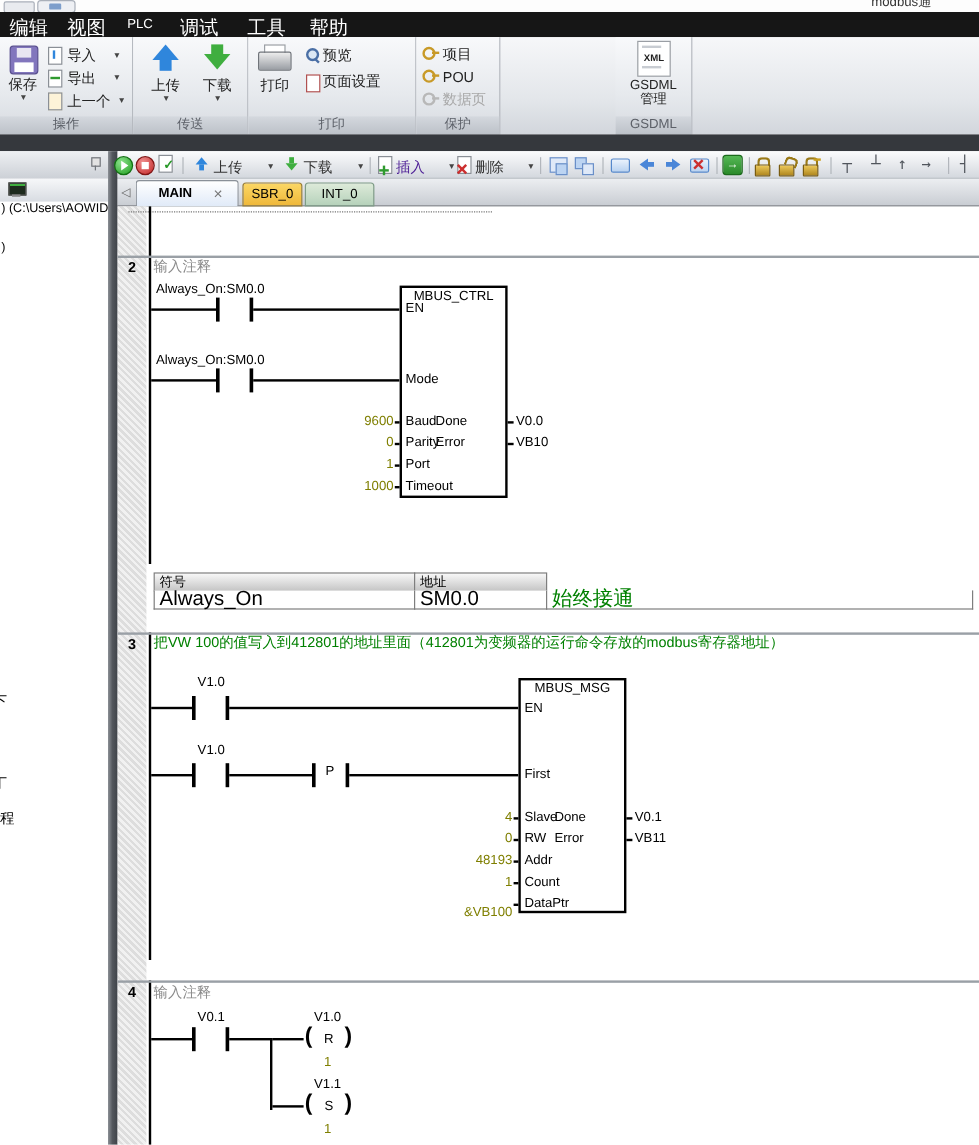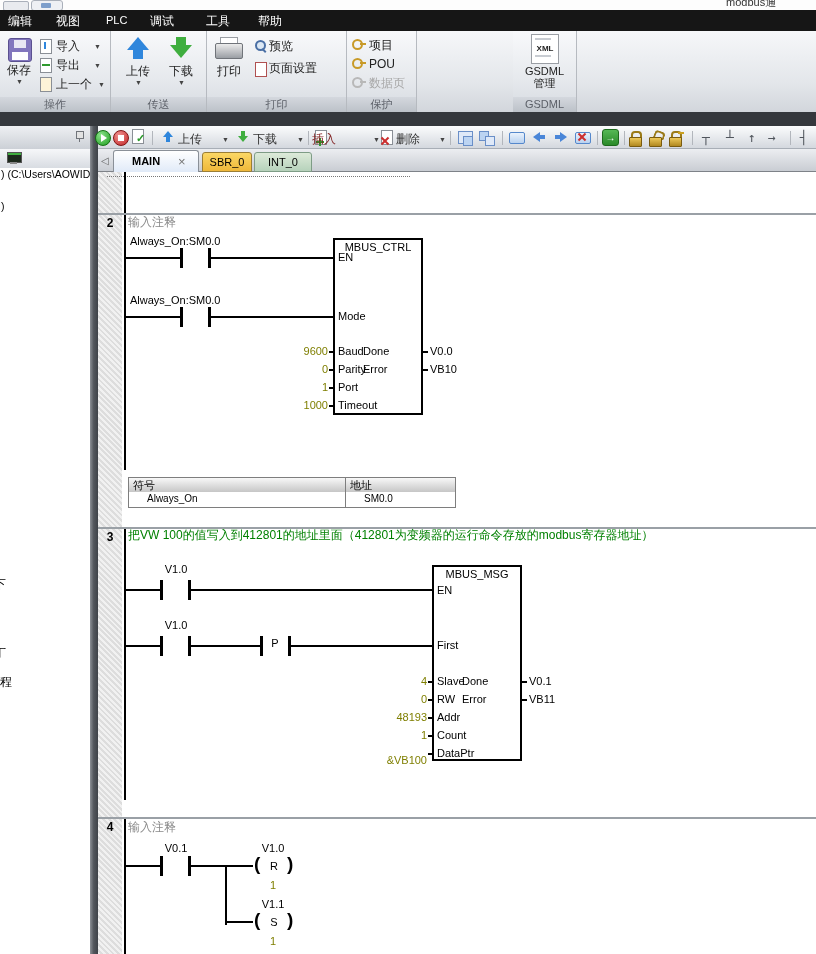--- a/index.html
+++ b/index.html
@@ -14,21 +14,21 @@
   .blk{position:absolute;box-sizing:border-box;border:2px solid #000;background:#fff}
   .val{color:#7f7f00;text-align:right}
   .olv{color:#7f7f00}
   .nsep{position:absolute;left:98px;width:718px;height:2px;background:#9aa0a6}
   .gnum{position:absolute;left:98px;width:24px;text-align:center;font-size:12px;font-weight:bold}
   .gray{color:#8a8a8a}.green{color:#008000}.ctr{text-align:center}
   .vsep{position:absolute;top:131px;width:1px;height:14px;background:#b2b6bc}
   .dd{position:absolute;font-size:7px;color:#444;line-height:7px}
   
   .menubar{position:absolute;left:0;top:10px;width:816px;height:21px;background:#161616}
-  .menu-item{position:absolute;top:3px;font-size:12px;color:#fff;cursor:default}
+  .menu-item{position:absolute;top:3px;font-size:16px;color:#fff;cursor:default}
   .ribbon{position:absolute;left:0;top:31px;width:816px;height:81px;
           background:linear-gradient(#f6f7f9,#e3e6ea 65%,#d2d6dc)}
   .rgroup{position:absolute;top:0;height:81px;border-right:1px solid #b6bac0;
           background:linear-gradient(#f8f9fb,#e6e9ed 60%,#d6dae0)}
   .rlabel{position:absolute;left:0;bottom:0;width:100%;height:15px;text-align:center;
           font-size:11px;line-height:15px;color:#5c6068;
           background:linear-gradient(#d4d8de,#bcc1c8)}
   .rtxt{position:absolute;font-size:12px;line-height:14px;white-space:nowrap;color:#222}
   .darkband{position:absolute;left:0;top:112px;width:816px;height:14px;background:#35383d}
   .bar{position:absolute;left:98px;top:126px;width:718px;height:23px;
@@ -85,21 +85,21 @@
         background:linear-gradient(#ecc85a,#b08820)}
   .shackle{position:absolute;width:7px;height:6px;border:2px solid #9a7a18;border-bottom:none;border-radius:4px 4px 0 0}
   .mon{position:absolute;width:13px;height:9px;background:#1d2a1d;border:1px solid #555;
         box-shadow:inset 0 2px 0 #3fae3f}
   .monstand{position:absolute;width:7px;height:2px;background:#888}
   .pinhead{position:absolute;width:6px;height:6px;background:#e2e2e2;border:1px solid #70747a}
   .pinstem{position:absolute;width:1px;height:4px;background:#70747a}
   .sth{position:absolute;height:16px;box-sizing:border-box;border:1px solid #7e7e7e;
        background:linear-gradient(#f8f8f8,#c6c6c6);font-size:11px;line-height:14px;padding-left:4px}
   .std{position:absolute;height:16px;box-sizing:border-box;border:1px solid #7e7e7e;border-top:none;
-       background:#fff;font-size:10px;line-height:14px;padding-left:18px}
+       background:#fff;font-size:17px;line-height:14px;padding-left:4px}
   .paren{position:absolute;font-size:19px;line-height:20px;font-weight:bold;color:#000}
   .dot{position:absolute;border-top:1px dotted #777;height:1px}
 </style>
 </head>
 <body>
 
 <div id="screen">
 
   <div class="ab" style="left:0;top:0;width:816px;height:10px;background:#fdfdfd"></div>
   <div class="ab" style="left:3px;top:1px;width:24px;height:8px;background:#e9ebef;border:1px solid #aab0ba;border-radius:2px"></div>
@@ -262,21 +262,21 @@
     <div class="sstem-d" style="left:241px;top:131px"></div>
     <div class="stri-d" style="left:238px;top:136px"></div>
     <div class="t12" style="left:253px;top:132px;color:#333">下载</div>
     <div class="dd" style="left:297px;top:136px">▼</div>
   </div>
   <div class="vsep" style="left:308px"></div>
   <div>
     <div class="pageic" style="left:315px;top:130px"></div>
     <div class="gplus1" style="left:316px;top:141px"></div>
       <div class="gplus2" style="left:319px;top:138px"></div>
-    <div class="t12" style="left:312px;top:132px;color:#7f1d1d">插入</div>
+    <div class="t12" style="left:330px;top:132px;color:#4c1d95">插入</div>
     <div class="dd" style="left:373px;top:136px">▼</div>
   </div>
   <div>
     <div class="pageic" style="left:381px;top:130px"></div>
     <div class="xr1" style="left:380px;top:140px"></div>
       <div class="xr2" style="left:380px;top:140px"></div>
     <div class="t12" style="left:396px;top:132px;color:#333">删除</div>
     <div class="dd" style="left:439px;top:136px">▼</div>
   </div>
   <div class="vsep" style="left:450px"></div>
@@ -386,20 +386,21 @@
   <div class="t val" style="left:268px;top:399px;width:60px">1000</div>
   <div class="hw" style="left:423px;top:351px;width:5px"></div>
   <div class="hw" style="left:423px;top:369px;width:5px"></div>
   <div class="t" style="left:430px;top:345px">V0.0</div>
   <div class="t" style="left:430px;top:363px">VB10</div>
 
   <div class="sth" style="left:128px;top:477px;width:218px">符号</div>
   <div class="sth" style="left:345px;top:477px;width:111px">地址</div>
   <div class="std" style="left:128px;top:492px;width:218px">Always_On</div>
   <div class="std" style="left:345px;top:492px;width:111px">SM0.0</div>
+  <div class="std green" style="left:455px;top:492px;width:356px">始终接通</div>
 
   <div class="gnum" style="top:530px">3</div>
   <div class="t12 green" style="left:128px;top:528px">把VW 100的值写入到412801的地址里面（412801为变频器的运行命令存放的modbus寄存器地址）</div>
 
   <div class="t ctr" style="left:146px;top:563px;width:60px">V1.0</div>
   <div class="hw" style="left:126px;top:589px;width:34px"></div>
   <div class="cbar" style="left:160px;top:580px"></div>
   <div class="cbar" style="left:188px;top:580px"></div>
   <div class="hw" style="left:191px;top:589px;width:241px"></div>
 

